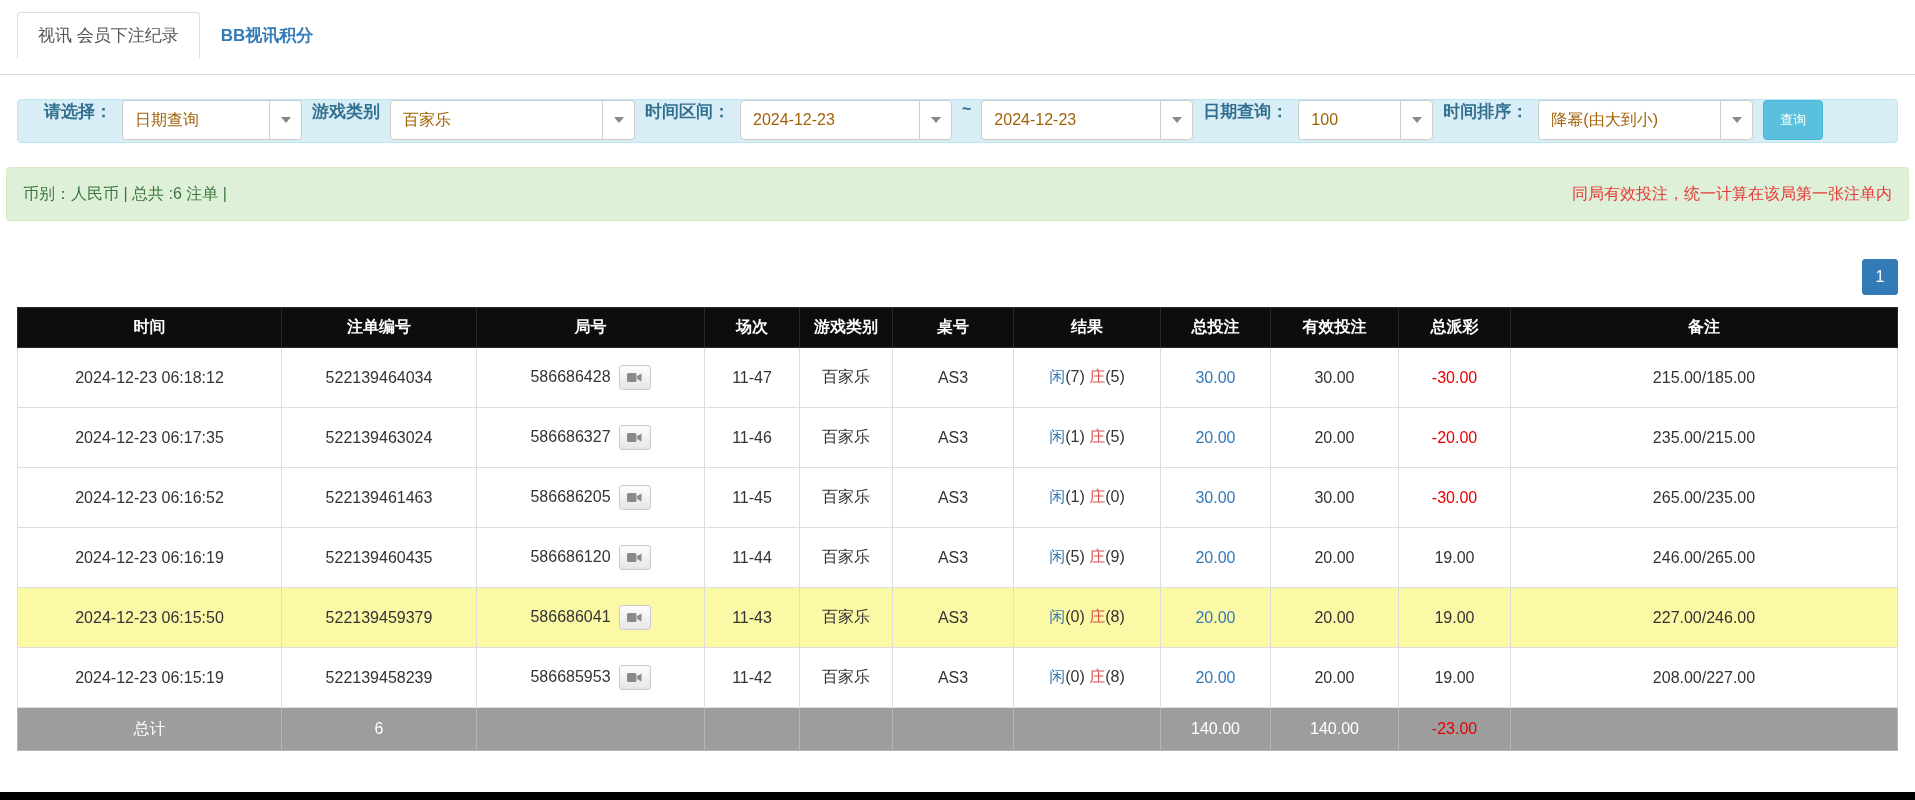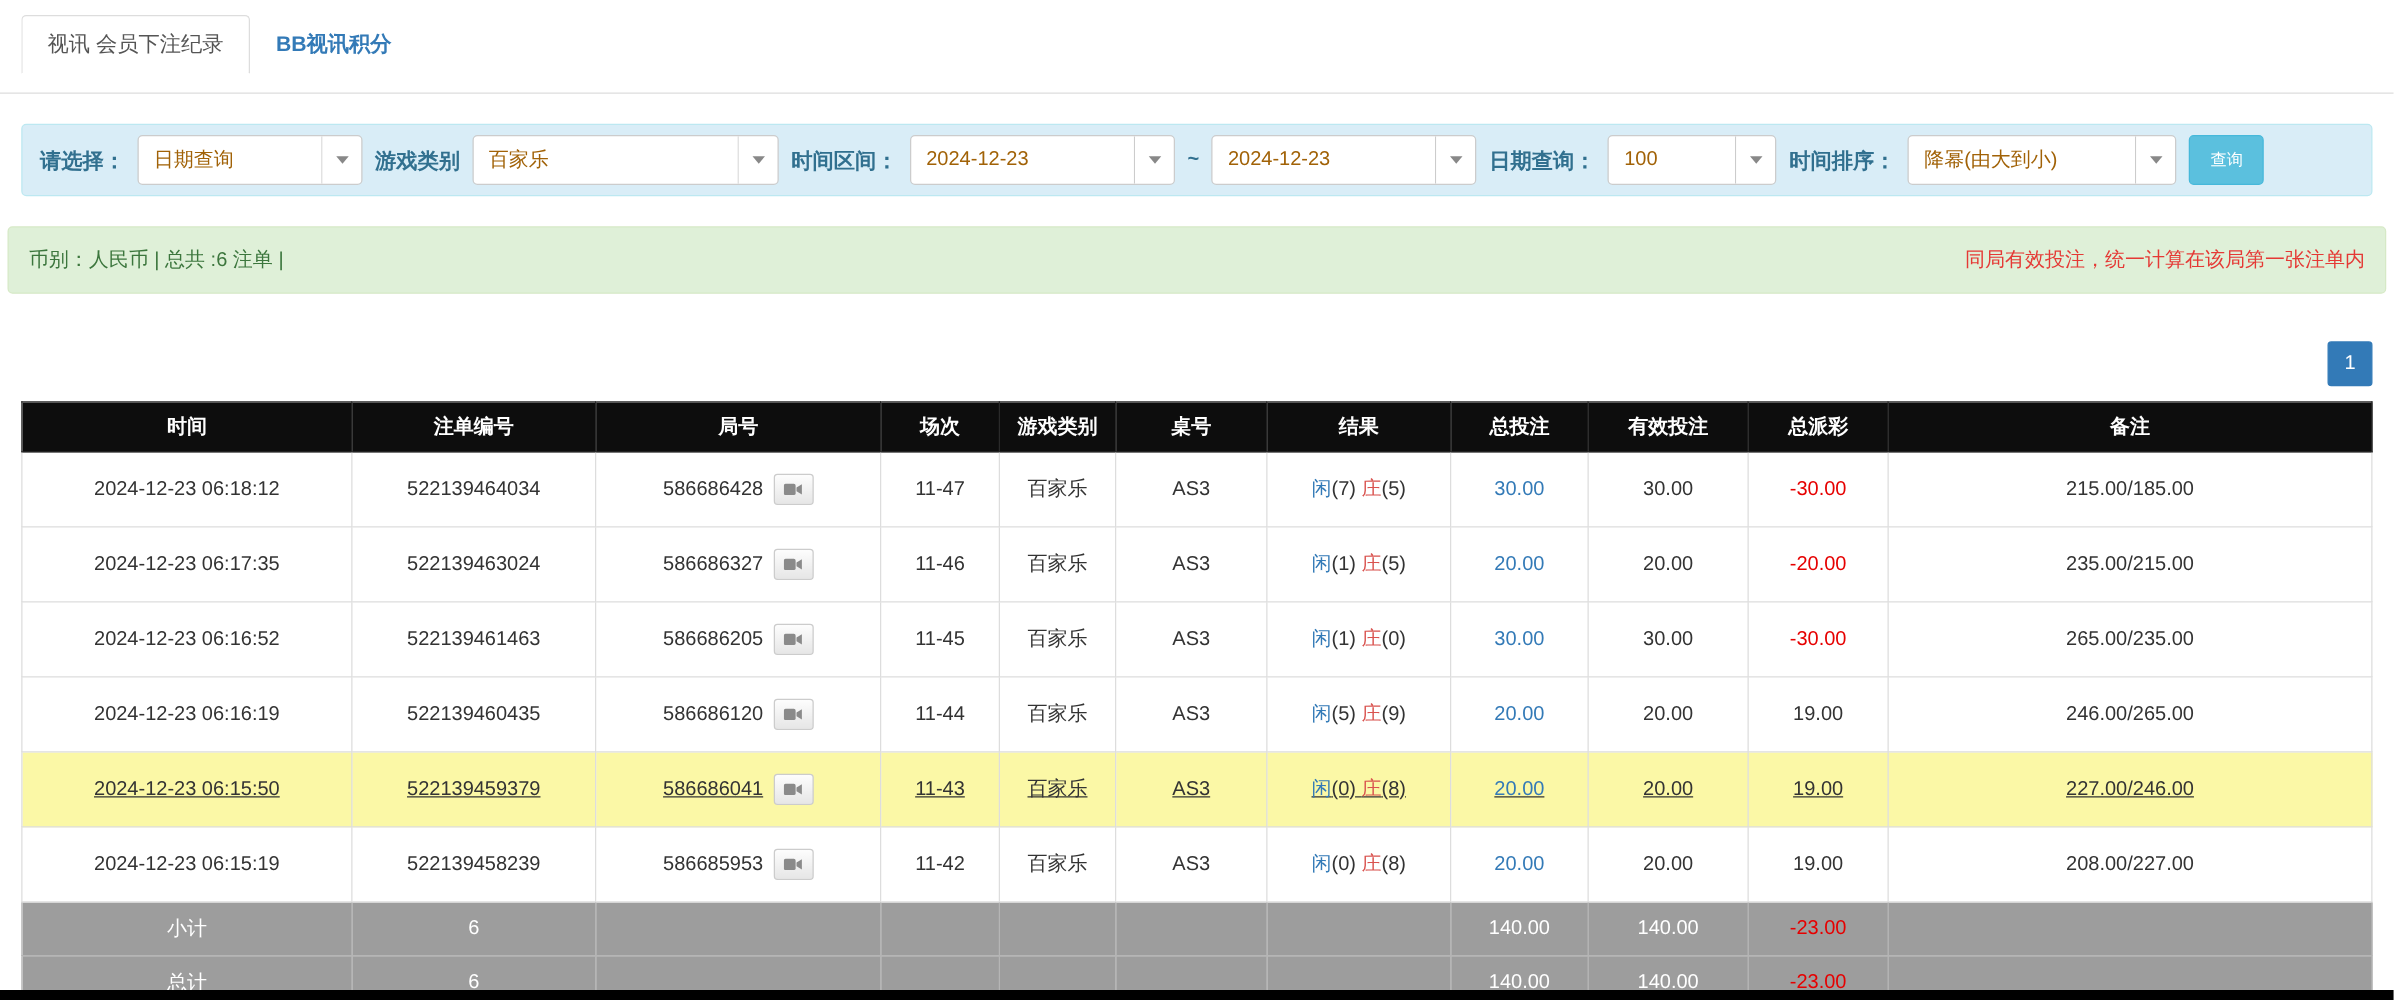--- a/index.html
+++ b/index.html
@@ -12,23 +12,23 @@
   
   .tabs { display:flex; align-items:flex-end; padding:12px 17px 16px; border-bottom:1px solid #ddd; }
   .tab {
     padding:11px 20px; font-size:17px; cursor:pointer; margin-bottom:-1px;
     border:1px solid transparent; border-radius:4px 4px 0 0; white-space:nowrap;
   }
   .tab.active { background:#fff; border-color:#ddd #ddd #fff; color:#555; }
   .tab.inactive { color:var(--accent-blue,#337ab7);font-weight:bold; }
   
   .filter-bar {
-    margin:24px 17px 0; height:58px; background:var(--filter-bg,#d9edf7);
+    margin:24px 17px 0; height:44px; background:var(--filter-bg,#d9edf7);
     border:1px solid var(--filter-border,#bce8f1); border-radius:4px;
-    display:flex; align-items:center; gap:10px; padding:0 14px; white-space:nowrap;
+    display:flex; align-items:flex-start; gap:10px; padding:0 26px; white-space:nowrap;
   }
   .flabel { font-weight:bold; color:var(--filter-label,#31708f); font-size:17px; }
   .select {
     background:#fff; border:1px solid #ccc; border-radius:4px; height:40px;
     display:flex; align-items:center; justify-content:space-between;
     padding-left:12px; cursor:pointer; color:#a16207; font-size:16px;
   }
   .select .caret-box {
     width:32px; align-self:stretch; border-left:1px solid #ccc; margin-left:8px;
     display:flex; align-items:center; justify-content:center; border-radius:0 4px 4px 0;
@@ -57,21 +57,21 @@
     border:1px solid var(--accent-blue,#337ab7); color:#fff; border-radius:3px;
     display:flex; align-items:center; justify-content:center; font-size:16px; cursor:pointer;
   }
   
   table { width:1881px; margin:0 17px; border-collapse:collapse; table-layout:fixed; text-align:center; }
   thead th {
     background:var(--header-bg,#0d0d0d); color:#fff; font-weight:bold; height:40px;
     font-size:16px; border:1px solid #2a2a2a;
   }
   tbody td { height:60px; border:1px solid var(--row-border,#ddd); background:#fff; font-size:16px; color:#333; }
-  tbody tr.highlight td { background:var(--highlight,#fbf8a6);text-decoration:underline; }
+  tbody tr.highlight td { background:var(--highlight,#fbf8a6); }
   tfoot td {
     background:var(--summary-bg,#9d9d9d); color:#fff; height:43px;
     border:1px solid #b5b5b5; font-size:16px;
   }
   .blue { color:var(--accent-blue,#337ab7); }
   .banker-red { color:var(--banker-red,#d9534f); }
   .payout.neg { color:var(--negative-red,#e60000); }
   a.bet-link { color:var(--accent-blue,#337ab7); text-decoration:none; cursor:pointer; }
   .video-btn {
     width:32px; height:25px; border:1px solid #ccc; border-radius:3px;
@@ -317,43 +317,30 @@
       <span class="blue">闲</span><span>(0)</span>
       <span class="banker-red">庄</span><span>(8)</span>
     </td>
     <td><a class="bet-link">20.00</a></td>
     <td>20.00</td>
     <td class="payout">19.00</td>
     <td>208.00/227.00</td>
   </tr>
 </tbody>
   <tfoot>
-  <tr>
-    <td>小计</td>
+
+  <tr>
+    <td>总计</td>
     <td>6</td>
     <td></td>
     <td></td>
     <td></td>
     <td></td>
     <td></td>
     <td>140.00</td>
     <td>140.00</td>
     <td class="payout neg">-23.00</td>
     <td></td>
   </tr>
-
-  <tr>
-    <td>总计</td>
-    <td>6</td>
-    <td></td>
-    <td></td>
-    <td></td>
-    <td></td>
-    <td></td>
-    <td>140.00</td>
-    <td>140.00</td>
-    <td class="payout neg">-23.00</td>
-    <td></td>
-  </tr>
 </tfoot>
 </table>
 
 <div class="bottom-bar"></div>
 
 </body></html>

